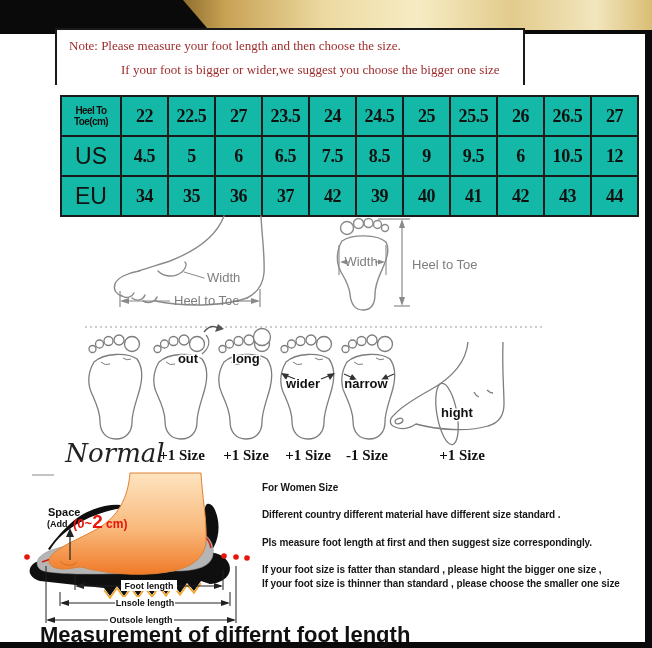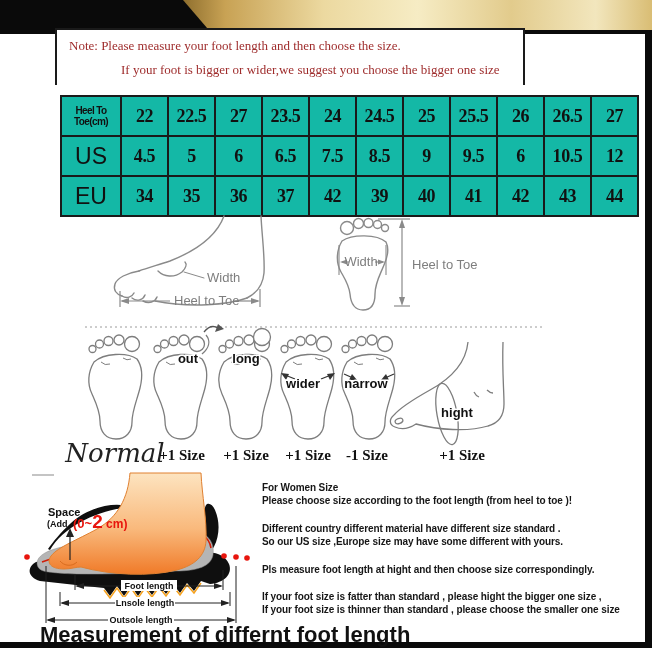--- a/index.html
+++ b/index.html
@@ -286,28 +286,26 @@
     <text class="mini-label" x="131" y="119" text-anchor="middle">Foot length</text>
     <rect x="97" y="127" width="60" height="11" fill="#fff"></rect>
     <text class="mini-label" x="127" y="136" text-anchor="middle">Lnsole length</text>
     <rect x="90" y="144" width="66" height="11" fill="#fff"></rect>
     <text class="mini-label" x="123" y="153" text-anchor="middle">Outsole length</text>
   </svg>
 
   <div class="instr">
     <div class="grp">
       <div>For Women Size</div>
-      <div>Please choose size according to the foot length (from heel to toe )!</div>
     </div>
     <div class="grp">
       <div>Different country different material have different size standard .</div>
-      <div>So our US size ,Europe size may have some different with yours.</div>
     </div>
     <div class="grp">
-      <div>Pls measure foot length at hight and then choose size correspondingly.</div>
+      <div>Pls measure foot length at first and then suggest size correspondingly.</div>
     </div>
     <div class="grp">
       <div>If your foot size is fatter than standard , please hight the bigger one size ,</div>
       <div>If your foot size is thinner than standard , please choose the smaller one size</div>
     </div>
   </div>
 
   <div class="caption">Measurement of differnt foot length</div>
 </div>
 

